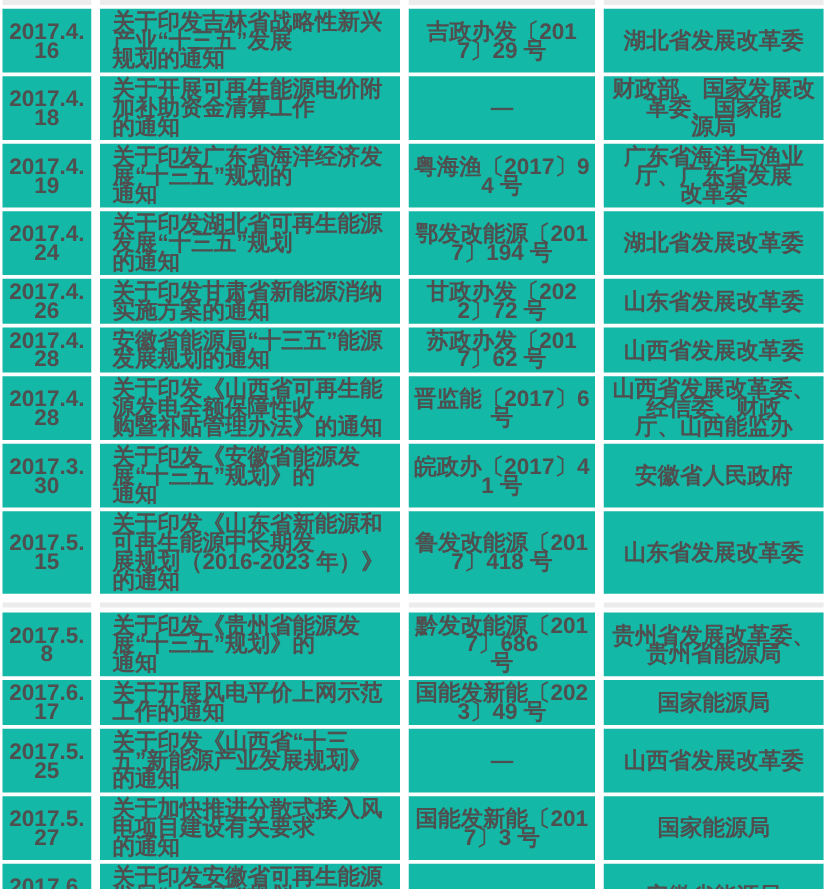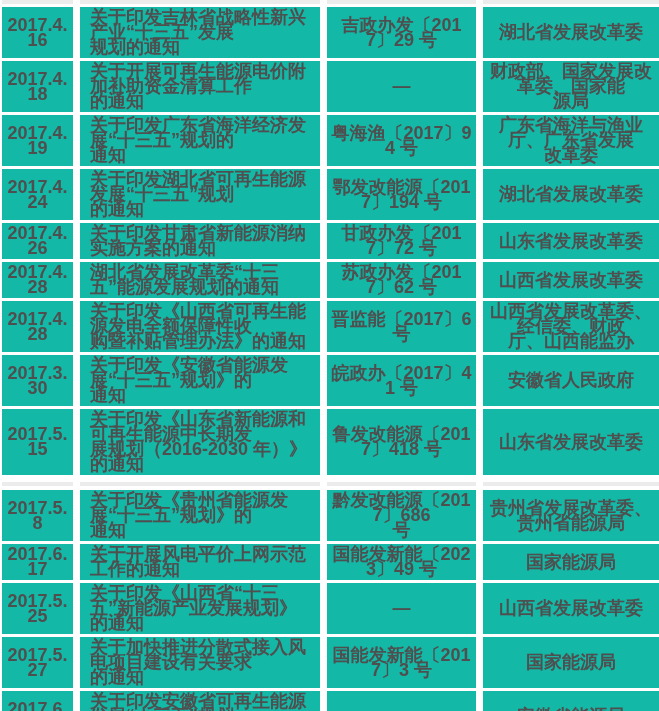--- a/index.html
+++ b/index.html
@@ -92,26 +92,26 @@
     <div class="row">
       <div class="cell date">2017.4.24</div>
       <div class="cell title">关于印发湖北省可再生能源发展“十三五”规划
 的通知</div>
       <div class="cell doc">鄂发改能源〔2017〕194 号</div>
       <div class="cell authority">湖北省发展改革委</div>
     </div>
     <div class="row">
       <div class="cell date">2017.4.26</div>
       <div class="cell title">关于印发甘肃省新能源消纳实施方案的通知</div>
-      <div class="cell doc">甘政办发〔2017〕72 号</div>
+      <div class="cell doc">甘政办发〔2022〕72 号</div>
       <div class="cell authority">山东省发展改革委</div>
     </div>
     <div class="row">
       <div class="cell date">2017.4.28</div>
-      <div class="cell title">湖北省发展改革委“十三五”能源发展规划的通知</div>
+      <div class="cell title">安徽省能源局“十三五”能源发展规划的通知</div>
       <div class="cell doc">苏政办发〔2017〕62 号</div>
       <div class="cell authority">山西省发展改革委</div>
     </div>
     <div class="row">
       <div class="cell date">2017.4.28</div>
       <div class="cell title">关于印发《山西省可再生能源发电全额保障性收
 购暨补贴管理办法》的通知</div>
       <div class="cell doc">晋监能〔2017〕6 号</div>
       <div class="cell authority">山西省发展改革委、经信委、财政
 厅、山西能监办</div>
@@ -119,21 +119,21 @@
     <div class="row">
       <div class="cell date">2017.3.30</div>
       <div class="cell title">关于印发《安徽省能源发展“十三五”规划》的
 通知</div>
       <div class="cell doc">皖政办〔2017〕41 号</div>
       <div class="cell authority">安徽省人民政府</div>
     </div>
     <div class="row">
       <div class="cell date">2017.5.15</div>
       <div class="cell title">关于印发《山东省新能源和可再生能源中长期发
-展规划（2016-2030 年）》的通知</div>
+展规划（2016-2023 年）》的通知</div>
       <div class="cell doc">鲁发改能源〔2017〕418 号</div>
       <div class="cell authority">山东省发展改革委</div>
     </div>
   </div>
 
   <div class="gap-above-strip"></div>
   <div class="grid">
     <div class="strip-cell"></div>
     <div class="strip-cell"></div>
     <div class="strip-cell"></div>

